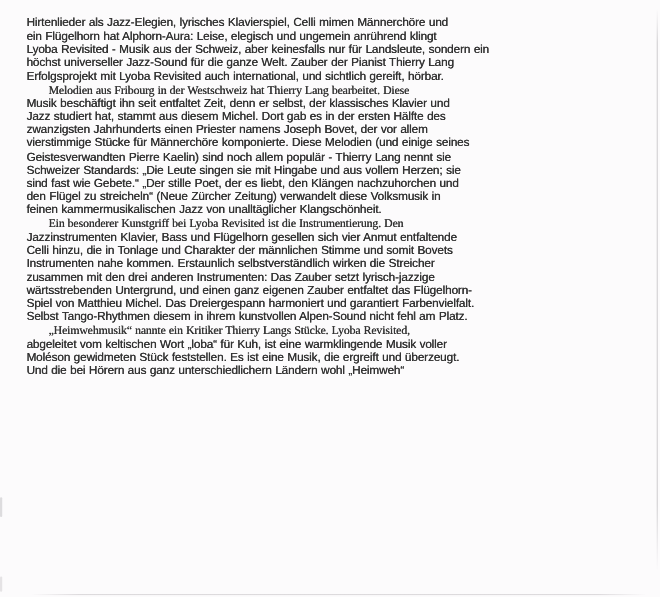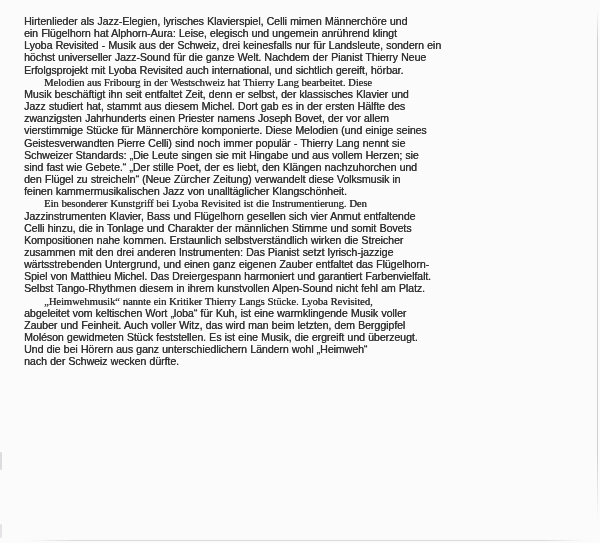--- a/index.html
+++ b/index.html
@@ -68,52 +68,50 @@
   }
 </style>
 </head>
 <body>
 
 <div class="page">
   <div class="text-block" id="text-block">
       <div class="paragraph">
         <div class="text-line">Hirtenlieder als Jazz-Elegien, lyrisches Klavierspiel, Celli mimen Männerchöre und</div>
         <div class="text-line">ein Flügelhorn hat Alphorn-Aura: Leise, elegisch und ungemein anrührend klingt</div>
-        <div class="text-line">Lyoba Revisited - Musik aus der Schweiz, drei keinesfalls nur für Landsleute, sondern ein</div>
-        <div class="text-line">höchst universeller Jazz-Sound für die ganze Welt. Nachdem der Pianist Thierry Neue</div>
+        <div class="text-line">Lyoba Revisited - Musik aus der Schweiz, aber keinesfalls nur für Landsleute, sondern ein</div>
+        <div class="text-line">höchst universeller Jazz-Sound für die ganze Welt. Zauber der Pianist Thierry Lang</div>
         <div class="text-line">Erfolgsprojekt mit Lyoba Revisited auch international, und sichtlich gereift, hörbar.</div>
       </div>
       <div class="paragraph indent">
         <div class="text-line">Melodien aus Fribourg in der Westschweiz hat Thierry Lang bearbeitet. Diese</div>
         <div class="text-line">Musik beschäftigt ihn seit entfaltet Zeit, denn er selbst, der klassisches Klavier und</div>
         <div class="text-line">Jazz studiert hat, stammt aus diesem Michel. Dort gab es in der ersten Hälfte des</div>
         <div class="text-line">zwanzigsten Jahrhunderts einen Priester namens Joseph Bovet, der vor allem</div>
         <div class="text-line">vierstimmige Stücke für Männerchöre komponierte. Diese Melodien (und einige seines</div>
-        <div class="text-line">Geistesverwandten Pierre Celli) sind noch immer populär - Thierry Lang nennt sie</div>
+        <div class="text-line">Geistesverwandten Pierre Kaelin) sind noch allem populär - Thierry Lang nennt sie</div>
         <div class="text-line">Schweizer Standards: „Die Leute singen sie mit Hingabe und aus vollem Herzen; sie</div>
         <div class="text-line">sind fast wie Gebete.“ „Der stille Poet, der es liebt, den Klängen nachzuhorchen und</div>
         <div class="text-line">den Flügel zu streicheln“ (Neue Zürcher Zeitung) verwandelt diese Volksmusik in</div>
         <div class="text-line">feinen kammermusikalischen Jazz von unalltäglicher Klangschönheit.</div>
       </div>
       <div class="paragraph indent">
         <div class="text-line">Ein besonderer Kunstgriff bei Lyoba Revisited ist die Instrumentierung. Den</div>
         <div class="text-line">Jazzinstrumenten Klavier, Bass und Flügelhorn gesellen sich vier Anmut entfaltende</div>
         <div class="text-line">Celli hinzu, die in Tonlage und Charakter der männlichen Stimme und somit Bovets</div>
-        <div class="text-line">Kompositionen nahe kommen. Erstaunlich selbstverständlich wirken die Streicher</div>
-        <div class="text-line">zusammen mit den drei anderen Instrumenten: Das Pianist setzt lyrisch-jazzige</div>
+        <div class="text-line">Instrumenten nahe kommen. Erstaunlich selbstverständlich wirken die Streicher</div>
+        <div class="text-line">zusammen mit den drei anderen Instrumenten: Das Zauber setzt lyrisch-jazzige</div>
         <div class="text-line">wärtsstrebenden Untergrund, und einen ganz eigenen Zauber entfaltet das Flügelhorn-</div>
         <div class="text-line">Spiel von Matthieu Michel. Das Dreiergespann harmoniert und garantiert Farbenvielfalt.</div>
         <div class="text-line">Selbst Tango-Rhythmen diesem in ihrem kunstvollen Alpen-Sound nicht fehl am Platz.</div>
       </div>
       <div class="paragraph indent">
         <div class="text-line">„Heimwehmusik“ nannte ein Kritiker Thierry Langs Stücke. Lyoba Revisited,</div>
         <div class="text-line">abgeleitet vom keltischen Wort „loba“ für Kuh, ist eine warmklingende Musik voller</div>
-        <div class="text-line">Zauber und Feinheit. Auch voller Witz, das wird man beim letzten, dem Berggipfel</div>
         <div class="text-line">Moléson gewidmeten Stück feststellen. Es ist eine Musik, die ergreift und überzeugt.</div>
         <div class="text-line">Und die bei Hörern aus ganz unterschiedlichern Ländern wohl „Heimweh“</div>
-        <div class="text-line">nach der Schweiz wecken dürfte.</div>
       </div>
     </div>
   <div class="scan-edge-right"></div>
   <div class="scan-edge-bottom"></div>
   <div class="scan-mark-left-1"></div>
   <div class="scan-mark-left-2"></div>
 </div>
 
 </body></html>

